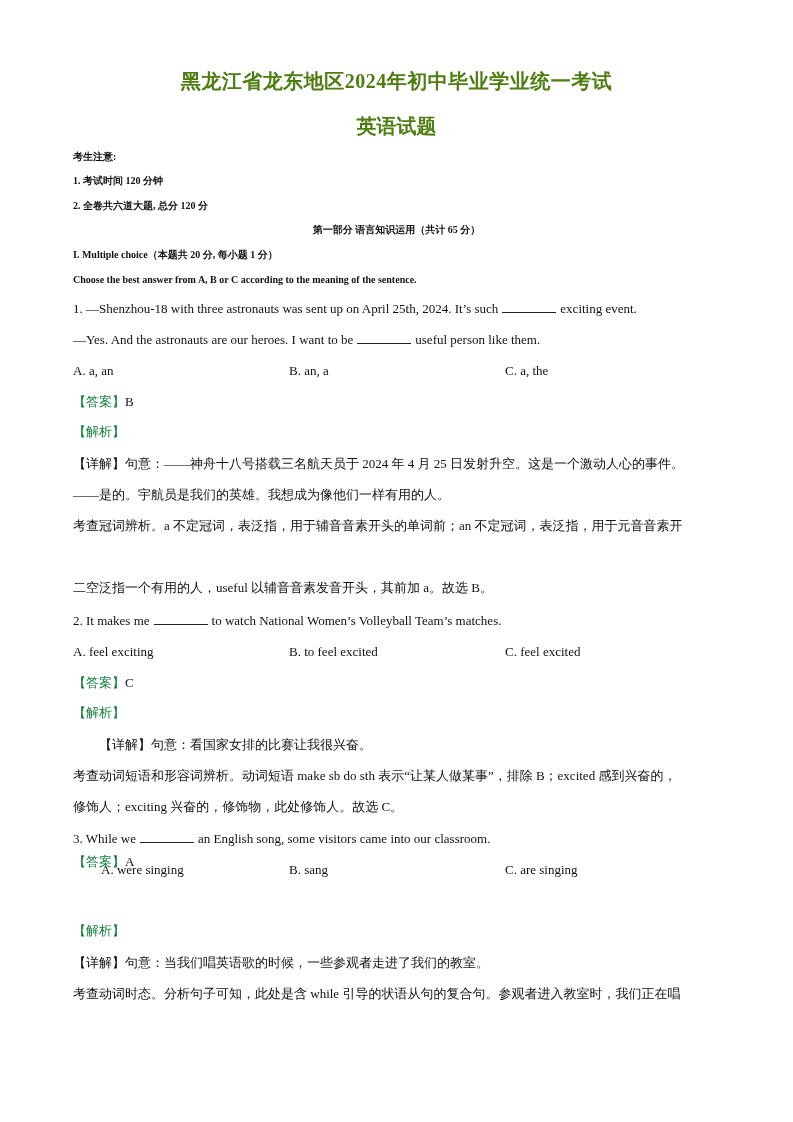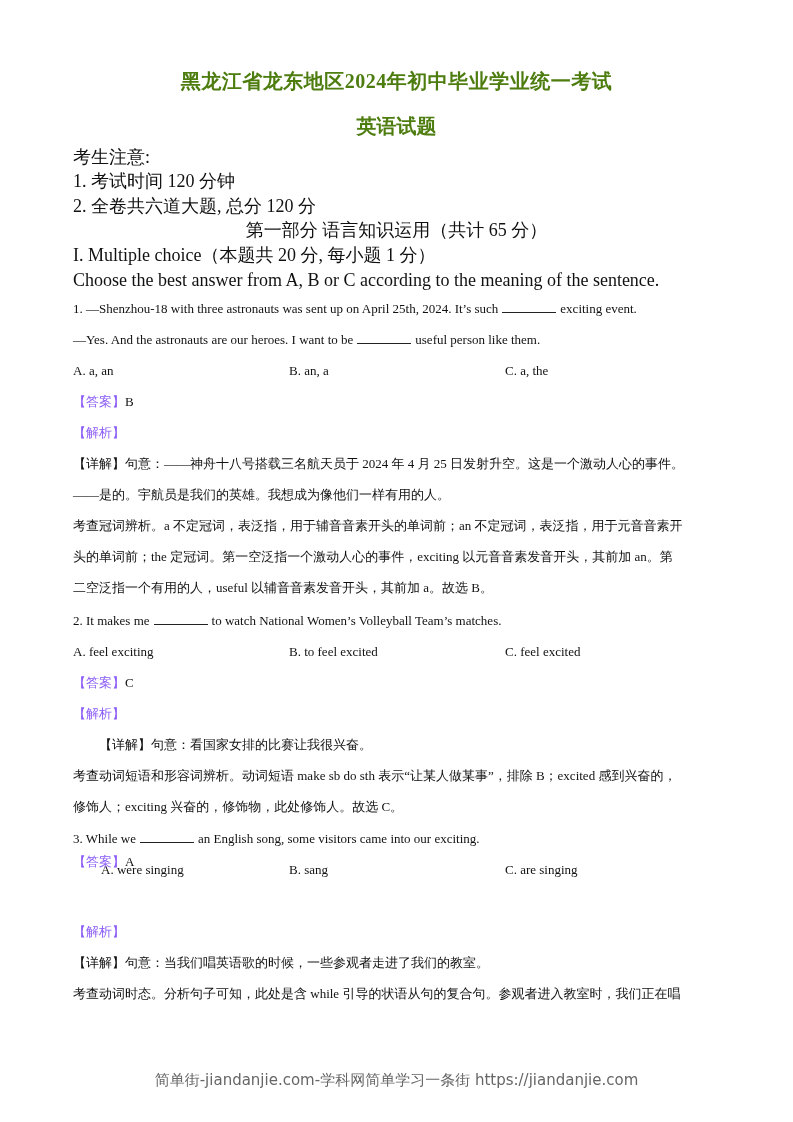--- a/index.html
+++ b/index.html
@@ -3,24 +3,24 @@
 <meta charset="utf-8">
 <style>
   html, body { margin: 0; padding: 0; background: #ffffff; }
   body { width: 793px; height: 1122px; position: relative; overflow: hidden;
          font-family: "Liberation Serif", "DejaVu Serif", serif; color: #111; }
   .page { position: absolute; left: 0; top: 0; width: 793px; height: 1122px; }
   .title { position: absolute; left: 0; width: 793px; text-align: center; font-weight: bold; color: #4d7c0f; }
   .t1 { top: 68px; font-size: 20px; letter-spacing: 0.5px; }
   .t2 { top: 113px; font-size: 20px; }
   .line { position: absolute; left: 73px; white-space: nowrap; font-size: 13px; line-height: 16px; }
-  .bold { font-weight: normal; font-size: 18px; }
+  .bold { font-weight: bold; font-size: 10px; }
   .center { left: 0; width: 793px; text-align: center; }
   .opt { position: absolute; white-space: nowrap; font-size: 13px; line-height: 16px; }
-  .tag { color: #8b5cf6; }
+  .tag { color: #15803d; font-family: Liberation Mono, monospace; }
   .blank { display: inline-block; width: 54px; border-bottom: 1px solid #222; height: 11px; margin: 0 4px; vertical-align: baseline; }
   .footer { position: absolute; top: 1071px; left: 0; width: 793px; text-align: center;
             font-family: "DejaVu Sans", sans-serif; font-size: 15px; color: #666; }
 </style>
 </head>
 <body>
 
 <div class="page">
 
   <div class="title t1">黑龙江省龙东地区2024年初中毕业学业统一考试</div>
@@ -44,48 +44,46 @@
   <div class="opt" style="top:363px; left:505px;">C. a, the</div>
   <div class="line" style="top:394px;">
     <span class="tag">【答案】</span><span>B</span>
   </div>
   <div class="line tag" style="top:425px;">【解析】</div>
   <div class="line" style="top:456px;">
     <span>【详解】</span><span>句意：——神舟十八号搭载三名航天员于 2024 年 4 月 25 日发射升空。这是一个激动人心的事件。</span>
   </div>
   <div class="line" style="top:487px;">——是的。宇航员是我们的英雄。我想成为像他们一样有用的人。</div>
   <div class="line" style="top:518px;">考查冠词辨析。a 不定冠词，表泛指，用于辅音音素开头的单词前；an 不定冠词，表泛指，用于元音音素开</div>
-  <div class="line" style="top:549px;">头的单词前；the 定冠词。第一空泛指一个激动人心的事件，exciting 以元音音素发音开头，其前加 an。第</div>
   <div class="line" style="top:580px;">二空泛指一个有用的人，useful 以辅音音素发音开头，其前加 a。故选 B。</div>
 
   <div class="line" style="top:613px;">
     <span>2. It makes me</span><span class="blank"></span><span>to watch National Women’s Volleyball Team’s matches.</span>
   </div>
   <div class="opt" style="top:644px; left:73px;">A. feel exciting</div>
   <div class="opt" style="top:644px; left:289px;">B. to feel excited</div>
   <div class="opt" style="top:644px; left:505px;">C. feel excited</div>
   <div class="line" style="top:675px;">
     <span class="tag">【答案】</span><span>C</span>
   </div>
   <div class="line tag" style="top:706px;">【解析】</div>
   <div class="line" style="top:737px;margin-left:26px;">
     <span>【详解】</span><span>句意：看国家女排的比赛让我很兴奋。</span>
   </div>
   <div class="line" style="top:768px;">考查动词短语和形容词辨析。动词短语 make sb do sth 表示“让某人做某事”，排除 B；excited 感到兴奋的，</div>
   <div class="line" style="top:799px;">修饰人；exciting 兴奋的，修饰物，此处修饰人。故选 C。</div>
 
   <div class="line" style="top:831px;">
-    <span>3. While we</span><span class="blank"></span><span>an English song, some visitors came into our exciting.</span>
+    <span>3. While we</span><span class="blank"></span><span>an English song, some visitors came into our classroom.</span>
   </div>
   <div class="opt" style="top:862px; left:73px;margin-left:28px;">A. were singing</div>
   <div class="opt" style="top:862px; left:289px;">B. sang</div>
   <div class="opt" style="top:862px; left:505px;">C. are singing</div>
   <div class="line" style="top:854px;">
     <span class="tag">【答案】</span><span>A</span>
   </div>
   <div class="line tag" style="top:924px;">【解析】</div>
   <div class="line" style="top:955px;">
     <span>【详解】</span><span>句意：当我们唱英语歌的时候，一些参观者走进了我们的教室。</span>
   </div>
   <div class="line" style="top:986px;">考查动词时态。分析句子可知，此处是含 while 引导的状语从句的复合句。参观者进入教室时，我们正在唱</div>
 
-  <div class="footer">简单街-jiandanjie.com-学科网简单学习一条街 https://jiandanjie.com</div>
 </div>
 
 </body></html>

